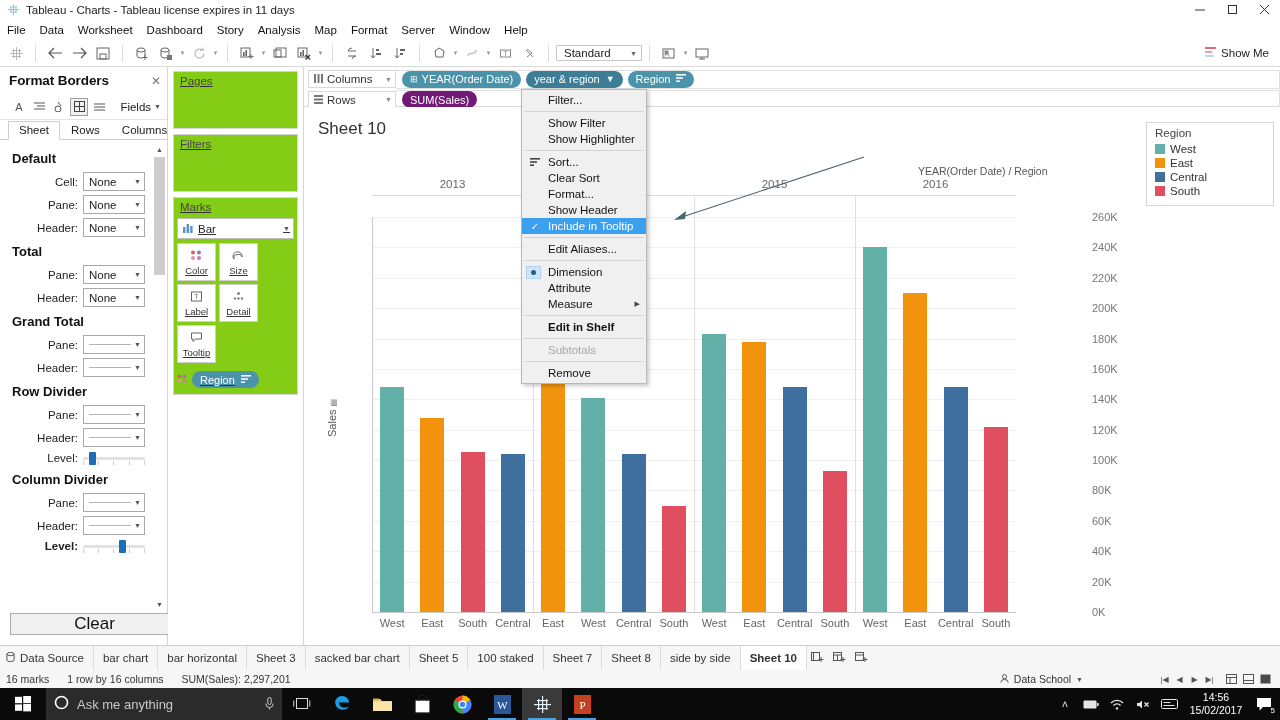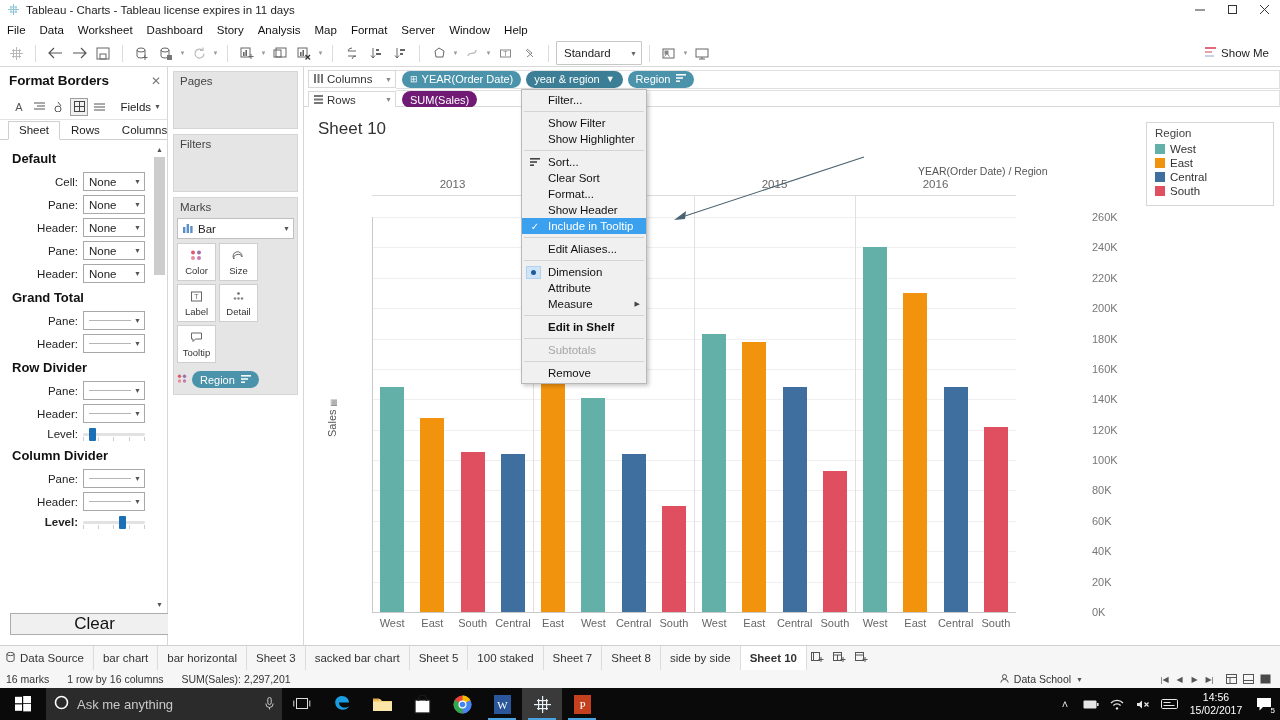--- a/index.html
+++ b/index.html
@@ -29,21 +29,21 @@
 
   
   .toolbar { position:absolute; left:0; top:40px; width:1280px; height:27px;
     background:#fff; border-bottom:1px solid #d9d9d9; display:flex; align-items:center; }
   .tbar-grp { display:flex; align-items:center; height:27px; padding:0 4px; }
   .tbar-sep { width:1px; height:17px; background:#dcdcdc; margin:0 3px; }
   .tbtn { width:24px; height:22px; display:flex; align-items:center; justify-content:center;
     color:#5a5a5a; border-radius:2px; }
   .tcaret { width:9px; height:22px; display:flex; align-items:center; justify-content:center;
     color:#999; font-size:6px; }
-  .tsel { height:24px; border:1px solid #c7c7c7; background:#fff; min-width:86px;
+  .tsel { height:16px; border:1px solid #c7c7c7; background:#fff; min-width:86px;
     display:flex; align-items:center; padding:0 4px 0 7px; font-size:11.5px; color:#222;
     border-radius:1px; margin:0 4px; }
   .tsel .cv { margin-left:auto; color:#666; font-size:7px; }
   .showme { margin-left:auto; display:flex; align-items:center; gap:5px;
     padding:0 11px 0 8px; font-size:11.5px; color:#222; }
 
   
   .fmt { position:absolute; left:0; top:67px; width:168px; height:578px;
     background:#fff; border-right:1px solid #d6d6d6; }
   .fmt-head { height:27px; display:flex; align-items:center; padding:0 6px 0 9px; }
@@ -78,21 +78,21 @@
     justify-content:center; color:#555; font-size:7px; }
   .fmt-scroll .bar { position:absolute; top:13px; width:11px; height:118px; background:#cdcdcd; }
   .fmt-scroll .dn { position:absolute; bottom:0; }
   .clear-btn { position:absolute; left:10px; bottom:10px; width:169px; height:22px;
     border:1px solid #adadad; background:#f0f0f0; display:flex; align-items:center;
     justify-content:center; font-size:17px; color:#111; }
 
   
   .cards { position:absolute; left:168px; top:67px; width:136px; height:578px;
     background:#fff; border-right:1px solid #d6d6d6; padding:4px 5px 0 5px; }
-  .card { border:1px solid #d6d6d6; margin-bottom:5px; background:#e5e5e5; }
+  .card { border:1px solid #d6d6d6; margin-bottom:5px; background:#84cc16;text-decoration:underline; }
   .card-h { font-size:11.5px; color:#444; padding:3px 0 3px 6px; }
   .card-b { height:38px; }
   .marks-sel { height:21px; border:1px solid #c0c0c0; margin:2px 3px 4px; background:#fff;
     display:flex; align-items:center; padding:0 3px 0 5px; font-size:11.5px; color:#222; gap:4px; }
   .marks-sel .cv { margin-left:auto; color:#555; font-size:7px; }
   .mbtns { display:flex; flex-wrap:wrap; gap:3px; padding:0 3px 4px; }
   .mbtn { width:39px; height:38px; border:1px solid #cfcfcf; background:#fff;
     display:flex; flex-direction:column; align-items:center; justify-content:center; gap:2px; }
   .mbtn .mi-ico { height:15px; display:flex; align-items:center; justify-content:center; }
   .mbtn .mi-lb { font-size:9.5px; color:#333; }
@@ -478,20 +478,21 @@
             <span class="cv">▼</span>
           </div>
         </div>
         <div class="frow">
           <span class="lbl">Header:</span>
           <div class="fdd">
             <span>None</span>
             <span class="cv">▼</span>
           </div>
         </div>
+        <div class="grp-title">Total</div>
         <div class="frow">
           <span class="lbl">Pane:</span>
           <div class="fdd">
             <span>None</span>
             <span class="cv">▼</span>
           </div>
         </div>
         <div class="frow">
           <span class="lbl">Header:</span>
           <div class="fdd">

